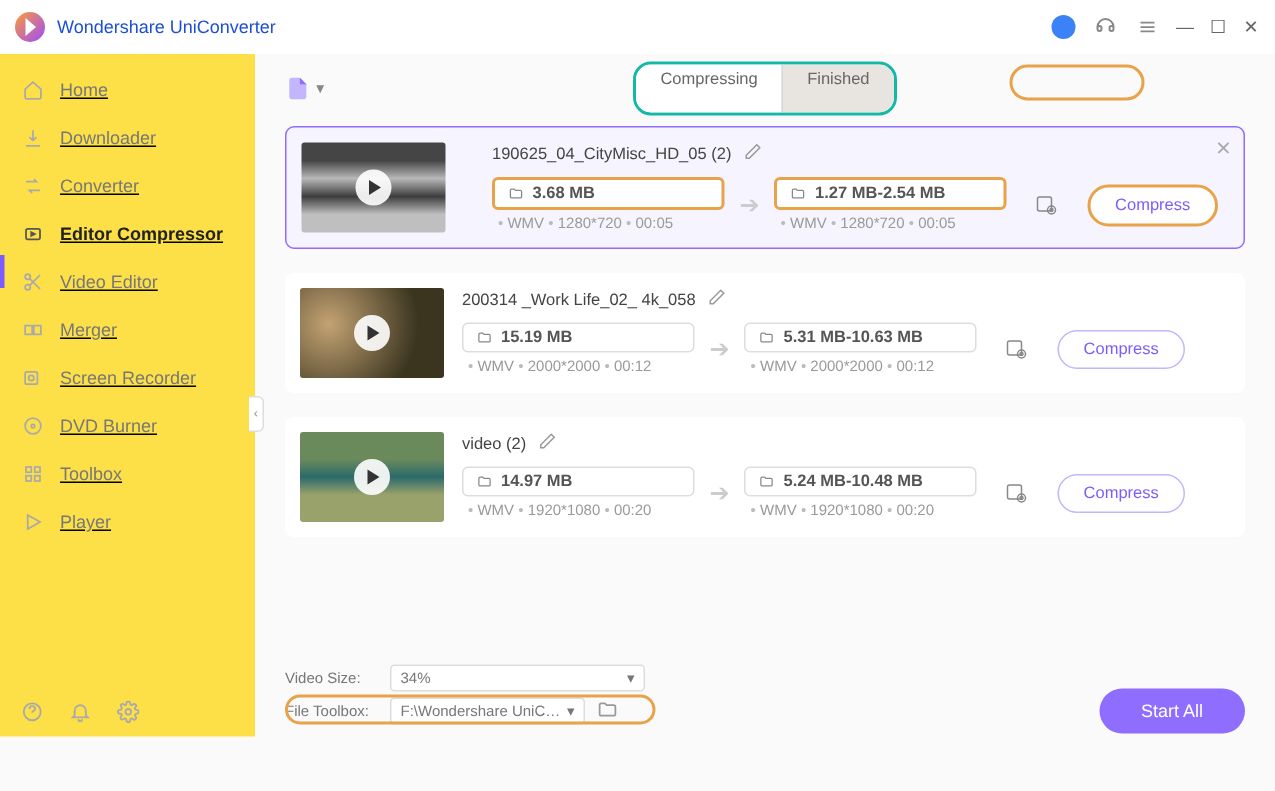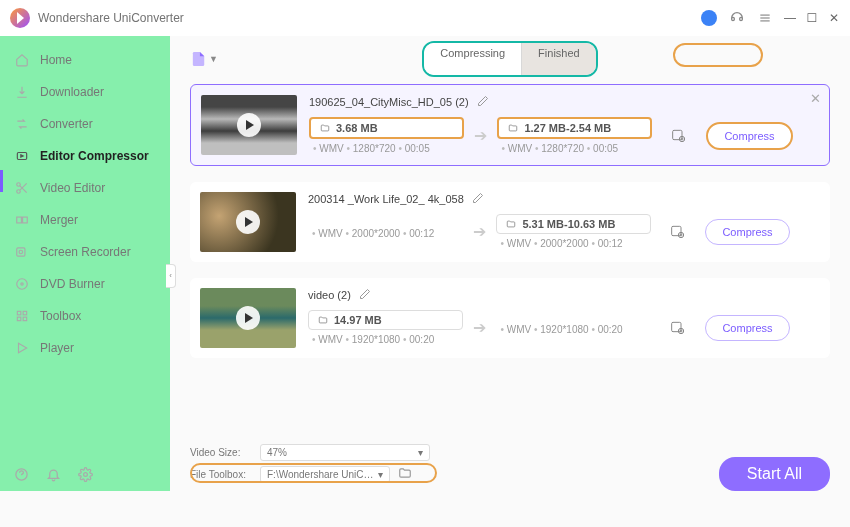--- a/index.html
+++ b/index.html
@@ -1,46 +1,46 @@
 <!DOCTYPE html>
 <html><head>
 <meta charset="utf-8">
 <style>
 * { margin: 0; padding: 0; box-sizing: border-box; font-family: -apple-system, BlinkMacSystemFont, "Segoe UI", Arial, sans-serif; }
 body { width: 850px; height: 527px; background: #fafafa; overflow: hidden; }
 .titlebar { height: 36px; display: flex; align-items: center; padding: 0 10px; background: #fff; }
 .logo-icon { width: 20px; height: 20px; background: linear-gradient(135deg, #ff9a36, #9a4dff); border-radius: 50%; margin-right: 8px; position: relative; }
 .logo-icon::after { content: ""; position: absolute; top: 4px; left: 7px; width: 0; height: 0; border-left: 7px solid #fff; border-top: 6px solid transparent; border-bottom: 6px solid transparent; }
-.title-text { font-size: 12px; color: #737373; flex: 1; }
+.title-text { font-size: 12px; color: #1d4ed8; flex: 1; }
 .tb-icons { display: flex; gap: 10px; align-items: center; }
 .tb-icon { width: 18px; height: 18px; display: flex; align-items: center; justify-content: center; color: #888; cursor: pointer; }
 .avatar-badge { width: 16px; height: 16px; background: #3b82f6; border-radius: 50%; }
 .win-ctrl { font-size: 12px; color: #666; width: 12px; text-align: center; }
 
 .main { display: flex; height: 455px; }
-.sidebar { width: 170px; background: #86efac; padding-top: 8px; position: relative; }
+.sidebar { width: 170px; background: #fde047; padding-top: 8px; position: relative; text-decoration: underline; }
 .sidebar-item { display: flex; align-items: center; padding: 8px 14px; font-size: 12px; color: #777; cursor: pointer; gap: 10px; }
 .sidebar-item.active { color: #222; font-weight: 600; }
 .sidebar-indicator { position: absolute; left: 0; width: 3px; height: 22px; background: #7b5cff; top: 134px; }
 .sb-icon { width: 16px; height: 16px; color: #aaa; display: flex; align-items: center; justify-content: center; }
 .sidebar-item.active .sb-icon { color: #555; }
 .collapse-handle { position: absolute; right: -6px; top: 50%; width: 10px; height: 24px; background: #fff; border: 1px solid #ddd; border-left: none; display: flex; align-items: center; justify-content: center; font-size: 8px; color: #888; border-radius: 0 4px 4px 0; }
 
 .content { flex: 1; padding: 8px 20px 0 20px; position: relative; }
 .top-row { display: flex; align-items: center; height: 30px; margin-bottom: 10px; }
 .add-icon-wrap { width: 28px; display: flex; align-items: center; gap: 2px; color: #7b5cff; cursor: pointer; }
 .tabs { display: flex; margin: 0 auto; border: 2px solid #14b8a6; border-radius: 12px; overflow: hidden; height: 36px; text-align: right; }
 .tab { padding: 0 16px; font-size: 11px; line-height: 20px; color: #666; background: #f2f2f2; cursor: pointer; }
 .tab.active { background: #fff; }
 .tab.finished { border-left: 1px solid #d8d8d8; background: #e8e4e0; }
 .tab-ring { position: absolute; border: 2px solid #e8a24a; border-radius: 14px; left: 503px; top: 7px; width: 90px; height: 24px; pointer-events: none; }
 
 .file-list { display: flex; flex-direction: column; gap: 16px; }
 .file-card { display: flex; padding: 10px; background: #fff; border-radius: 6px; position: relative; }
-.file-card.selected { border: 1.5px solid #8e6dff; background: #f6f4ff; }
+.file-card.selected { border: 1.5px solid #8e6dff; background: #f6f4ff; gap: 19px; }
 .thumb { width: 96px; height: 60px; background: #222; border-radius: 2px; position: relative; overflow: hidden; flex-shrink: 0; }
 .thumb1 { background: linear-gradient(180deg, #454545 20%, #b8b8b8 40%, #3d3d3d 60%, #bfbfbf 80%); }
 .thumb2 { background: radial-gradient(circle at 20% 40%, #c4a373, #3b3520 70%); }
 .thumb3 { background: linear-gradient(180deg, #6b8a5c 30%, #2b6a6b 50%, #9aa26b 70%); }
 .play-overlay { position: absolute; top: 50%; left: 50%; transform: translate(-50%, -50%); width: 24px; height: 24px; background: rgba(255,255,255,0.9); border-radius: 50%; display: flex; align-items: center; justify-content: center; }
 .play-overlay::after { content: ""; width: 0; height: 0; border-left: 8px solid #333; border-top: 5px solid transparent; border-bottom: 5px solid transparent; margin-left: 2px; }
 .file-body { flex: 1; margin-left: 12px; display: flex; flex-direction: column; }
 .file-title-row { display: flex; align-items: center; gap: 8px; font-size: 11px; color: #444; margin-bottom: 8px; }
 .pencil-icon { color: #999; width: 12px; height: 12px; }
 .close-x { position: absolute; top: 6px; right: 8px; color: #aaa; font-size: 13px; cursor: pointer; }
@@ -55,21 +55,21 @@
 .settings-icon { width: 18px; height: 18px; margin: 0 8px; cursor: pointer; }
 .compress-btn { border: 1px solid #c4b5ff; color: #7b5cff; background: #fff; padding: 6px 16px; border-radius: 14px; font-size: 11px; cursor: pointer; }
 .compress-btn.highlight { border: 2px solid #e8a24a; }
 
 .bottom { position: absolute; bottom: 0; left: 0; right: 0; padding: 6px 20px; background: #fafafa; }
 .bottom-row { display: flex; align-items: center; font-size: 10px; color: #777; gap: 8px; height: 22px; }
 .bottom-label { width: 62px; }
 .bottom-select { border: 1px solid #ddd; border-radius: 3px; padding: 2px 6px; font-size: 10px; width: 170px; display: flex; justify-content: space-between; align-items: center; background: #fff; cursor: pointer; }
 .bottom-select.narrow { width: 130px; }
 .loc-ring { position: absolute; border: 2px solid #e8a24a; border-radius: 10px; left: 0px; bottom: 2px; width: 247px; height: 20px; pointer-events: none; }
-.start-btn { margin-left: auto; background: #8e6dff; color: #fff; border: none; padding: 8px 28px; border-radius: 16px; font-size: 16px; cursor: pointer; }
+.start-btn { margin-left: auto; background: #8e6dff; color: #fff; border: none; padding: 8px 28px; border-radius: 16px; font-size: 12px; cursor: pointer; }
 
 .footer-icons { position: absolute; bottom: 8px; left: 14px; display: flex; gap: 16px; }
 .footer-icons .fi { width: 16px; height: 16px; color: #aaa; cursor: pointer; }
 </style>
 </head>
 <body>
 
 <div class="titlebar">
   <div class="logo-icon"></div>
   <div class="title-text">Wondershare UniConverter</div>
@@ -269,20 +269,26 @@
           </div>
           <div class="file-body">
             <div class="file-title-row">
               <span>200314 _Work Life_02_ 4k_058</span>
               <span><svg class="pencil-icon" viewBox="0 0 24 24" fill="none" stroke="currentColor" stroke-width="2">
                   <path d="M17 3l4 4L7 21H3v-4z"></path>
                 </svg></span>
             </div>
             <div class="info-row">
               <div class="info-block">
+                <div class="size-box">
+                  <span class="folder-icon"><svg viewBox="0 0 24 24" width="12" height="10" fill="none" stroke="#888" stroke-width="2">
+                      <path d="M3 7a2 2 0 012-2h4l2 2h8a2 2 0 012 2v8a2 2 0 01-2 2H5a2 2 0 01-2-2z"></path>
+                    </svg></span>
+                  <span>15.19 MB</span>
+                </div>
                 <div class="meta"><span>WMV</span> <span>2000*2000</span> <span>00:12</span></div>
               </div>
               <div class="arrow">➔</div>
               <div class="info-block">
                 <div class="size-box">
                   <span class="folder-icon"><svg viewBox="0 0 24 24" width="12" height="10" fill="none" stroke="#888" stroke-width="2">
                       <path d="M3 7a2 2 0 012-2h4l2 2h8a2 2 0 012 2v8a2 2 0 01-2 2H5a2 2 0 01-2-2z"></path>
                     </svg></span>
                   <span>5.31 MB-10.63 MB</span>
                 </div>
@@ -313,38 +319,44 @@
                 <div class="size-box">
                   <span class="folder-icon"><svg viewBox="0 0 24 24" width="12" height="10" fill="none" stroke="#888" stroke-width="2">
                       <path d="M3 7a2 2 0 012-2h4l2 2h8a2 2 0 012 2v8a2 2 0 01-2 2H5a2 2 0 01-2-2z"></path>
                     </svg></span>
                   <span>14.97 MB</span>
                 </div>
                 <div class="meta"><span>WMV</span> <span>1920*1080</span> <span>00:20</span></div>
               </div>
               <div class="arrow">➔</div>
               <div class="info-block">
+                <div class="size-box">
+                  <span class="folder-icon"><svg viewBox="0 0 24 24" width="12" height="10" fill="none" stroke="#888" stroke-width="2">
+                      <path d="M3 7a2 2 0 012-2h4l2 2h8a2 2 0 012 2v8a2 2 0 01-2 2H5a2 2 0 01-2-2z"></path>
+                    </svg></span>
+                  <span>5.24 MB-10.48 MB</span>
+                </div>
                 <div class="meta"><span>WMV</span> <span>1920*1080</span> <span>00:20</span></div>
               </div>
               <div class="settings-icon"><svg viewBox="0 0 24 24" width="16" height="16" fill="none" stroke="#888" stroke-width="1.5">
                   <rect x="4" y="5" width="14" height="14" rx="2"></rect>
                   <circle cx="18" cy="18" r="4"></circle>
                   <circle cx="18" cy="18" r="1.5"></circle>
                 </svg></div>
               <button class="compress-btn">Compress</button>
             </div>
           </div>
         </div>
       </div>
 
     <div class="bottom">
       <div class="bottom-row">
         <span class="bottom-label">Video Size:</span>
         <div class="bottom-select">
-            <span>47%</span>
+            <span>34%</span>
             <span>▾</span>
           </div>
       </div>
       <div class="bottom-row" style="position:relative">
         <span class="bottom-label">File Toolbox:</span>
         <div class="bottom-select narrow">
             <span style="overflow:hidden;text-overflow:ellipsis;white-space:nowrap">F:\Wondershare UniConverte</span>
             <span>▾</span>
           </div>
         <span><svg viewBox="0 0 24 24" width="14" height="14" fill="none" stroke="#999" stroke-width="2">

